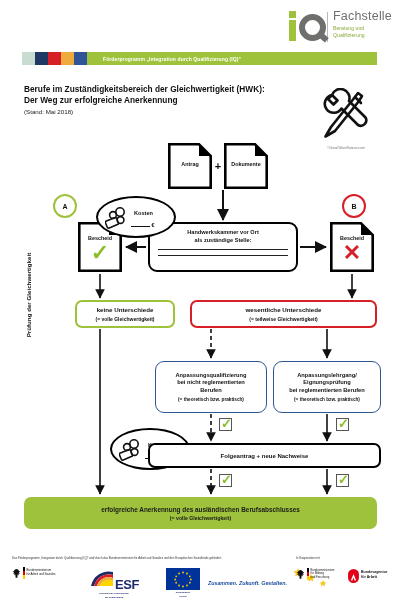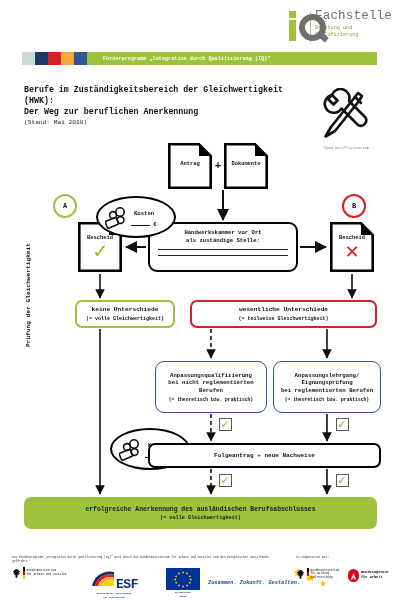--- a/index.html
+++ b/index.html
@@ -5,21 +5,21 @@
   * { box-sizing: border-box; }
   html, body { margin:0; padding:0; }
   body {
     width:399px; height:600px;
     background:#ffffff;
     font-family:"Liberation Sans", sans-serif;
     color:#1a1a1a;
     position:relative;
     overflow:hidden;
   }
-  .page { position:relative; width:332px; height:600px;font-family:Liberation Mono, monospace; }
+  .page { position:relative; width:332px; height:600px; }
 
   
   .logo-wrap { position:absolute; left:288px; top:10px; width:104px; height:34px; display:flex; align-items:flex-start; }
   .logo-iq { position:relative; width:42px; height:32px; }
   .logo-iq .dot { position:absolute; left:1px; top:1px; width:7px; height:7px; background:#9fc23c; }
   .logo-iq .i { position:absolute; left:1px; top:10px; width:7px; height:21px; background:#9fc23c; }
   .logo-iq .q-o { position:absolute; left:11px; top:4px; width:27px; height:27px; border-radius:50%; border:6px solid #6f6f6e; }
   .logo-iq .q-tail { position:absolute; left:30px; top:24px; width:10px; height:6px; background:#6f6f6e; transform:rotate(40deg); }
   .logo-div { width:1px; background:#b9b9b9; margin:2px 5px 2px 4px; height:30px; }
   .logo-txt { padding-top:0px; }
@@ -158,21 +158,21 @@
     <div class="sq" style="background:#c8dcd2"></div>
     <div class="sq" style="background:#1f3864"></div>
     <div class="sq" style="background:#d61f26"></div>
     <div class="sq" style="background:#f0a93b"></div>
     <div class="sq" style="background:#2f5597"></div>
     <div class="label">Förderprogramm „Integration durch Qualifizierung (IQ)"</div>
   </div>
 
   <div class="title">
     <div class="l1">Berufe im Zuständigkeitsbereich der Gleichwertigkeit (HWK):</div>
-    <div class="l2">Der Weg zur beruflichen Anerkennung</div>
+    <div class="l2">Der Weg zur erfolgreiche Anerkennung</div>
     <div class="stand">(Stand: Mai 2018)</div>
   </div>
 
   <svg class="tools" viewBox="0 0 62 56">
     <g fill="none" stroke="#111" stroke-width="2.6" stroke-linejoin="round" stroke-linecap="round">
       <path d="M18 7 a9 9 0 1 0 9.5 13.5 L44 37 a5.5 5.5 0 0 0 7.5 -7.5 L35 13 A9 9 0 0 0 18 7 Z
                M18 7 l5.5 5.5 -4 4 L14 11 Z"></path>
       <path d="M48 8 l-4 -3 -3 4 -24 30 -5.5 9.5 9.5 -5.5 24 -30 Z"></path>
       <path d="M41 9 l6 6"></path>
     </g>

